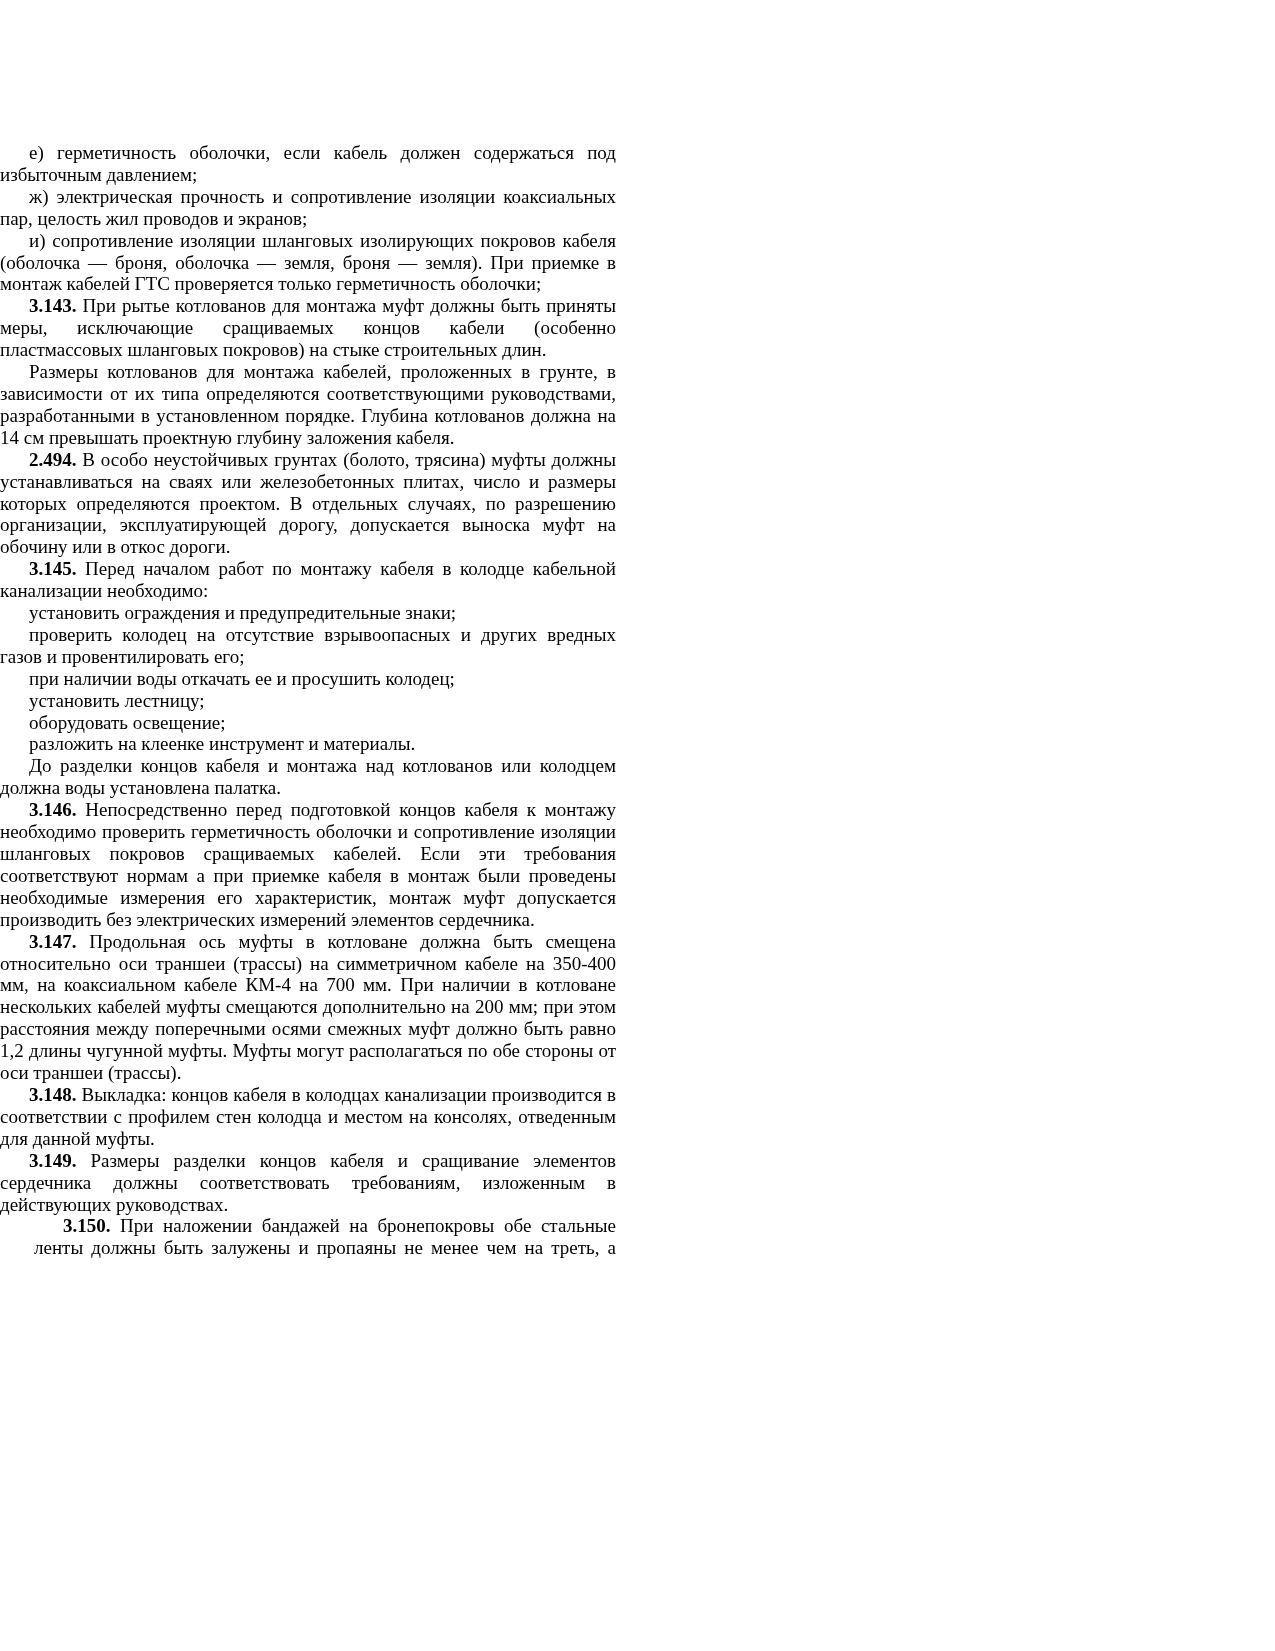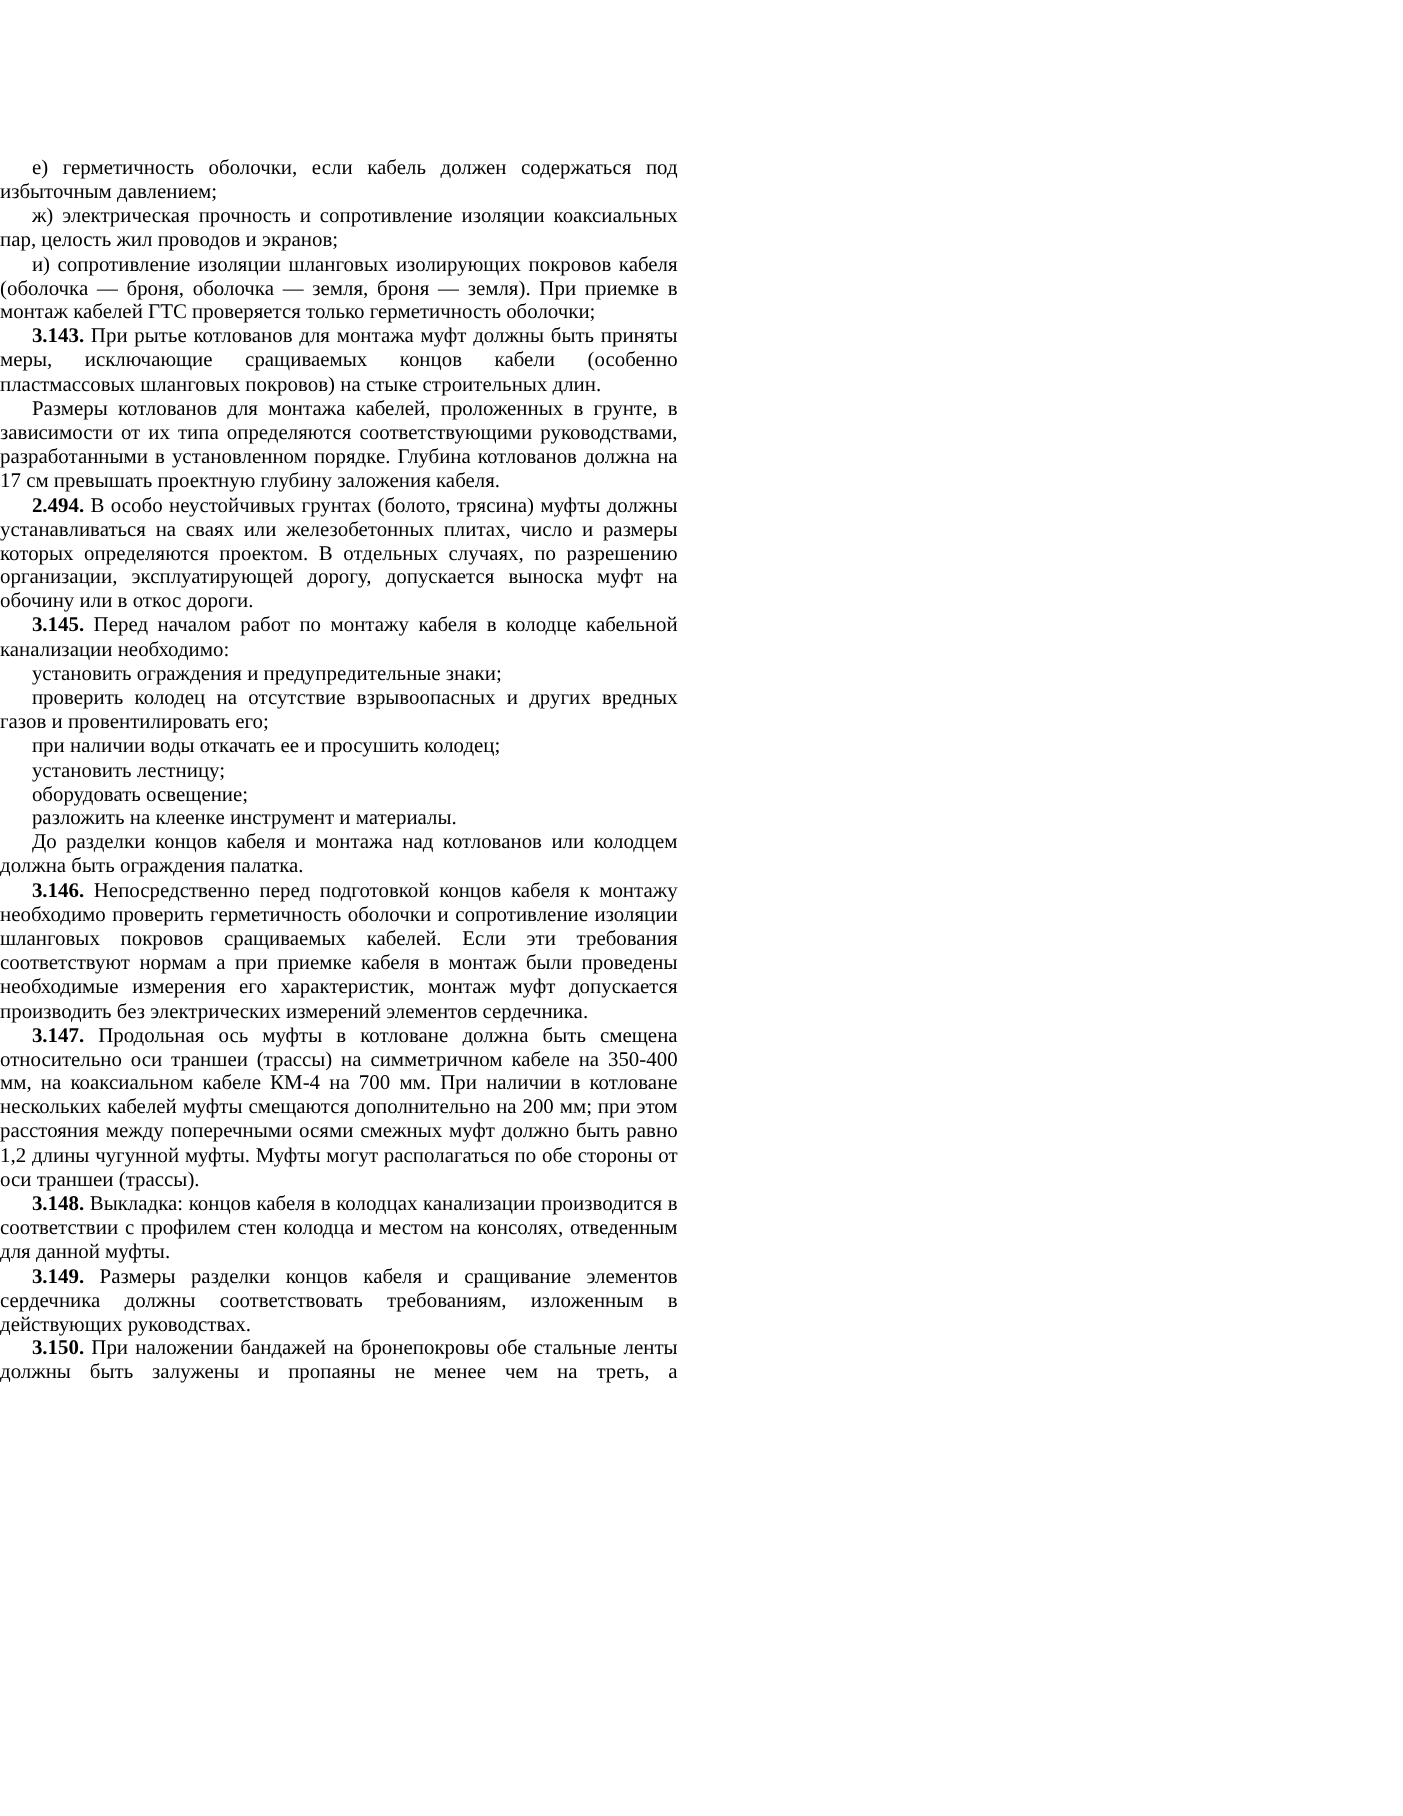--- a/index.html
+++ b/index.html
@@ -34,28 +34,28 @@
     }
   </style>
 </head>
 <body>
 
 <div class="page">
   <p class="p"><span class="num"></span><span>е) герметичность оболочки, если кабель должен содержаться под избыточным давлением;</span></p>
   <p class="p"><span class="num"></span><span>ж) электрическая прочность и сопротивление изоляции коаксиальных пар, целость жил проводов и экранов;</span></p>
   <p class="p"><span class="num"></span><span>и) сопротивление изоляции шланговых изолирующих покровов кабеля (оболочка — броня, оболочка — земля, броня — земля). При приемке в монтаж кабелей ГТС проверяется только герметичность оболочки;</span></p>
   <p class="p"><span class="num">3.143.</span><span> При рытье котлованов для монтажа муфт должны быть приняты меры, исключающие сращиваемых концов кабели (особенно пластмассовых шланговых покровов) на стыке строительных длин.</span></p>
-  <p class="p"><span class="num"></span><span>Размеры котлованов для монтажа кабелей, проложенных в грунте, в зависимости от их типа определяются соответствующими руководствами, разработанными в установленном порядке. Глубина котлованов должна на 17 см превышать проектную глубину заложения кабеля.</span></p>
+  <p class="p"><span class="num"></span><span>Размеры котлованов для монтажа кабелей, проложенных в грунте, в зависимости от их типа определяются соответствующими руководствами, разработанными в установленном порядке. Глубина котлованов должна на 14 см превышать проектную глубину заложения кабеля.</span></p>
   <p class="p"><span class="num">2.494.</span><span> В особо неустойчивых грунтах (болото, трясина) муфты должны устанавливаться на сваях или железобетонных плитах, число и размеры которых определяются проектом. В отдельных случаях, по разрешению организации, эксплуатирующей дорогу, допускается выноска муфт на обочину или в откос дороги.</span></p>
   <p class="p"><span class="num">3.145.</span><span> Перед началом работ по монтажу кабеля в колодце кабельной канализации необходимо:</span></p>
   <p class="p"><span class="num"></span><span>установить ограждения и предупредительные знаки;</span></p>
   <p class="p"><span class="num"></span><span>проверить колодец на отсутствие взрывоопасных и других вредных газов и провентилировать его;</span></p>
   <p class="p"><span class="num"></span><span>при наличии воды откачать ее и просушить колодец;</span></p>
   <p class="p"><span class="num"></span><span>установить лестницу;</span></p>
   <p class="p"><span class="num"></span><span>оборудовать освещение;</span></p>
   <p class="p"><span class="num"></span><span>разложить на клеенке инструмент и материалы.</span></p>
-  <p class="p"><span class="num"></span><span>До разделки концов кабеля и монтажа над котлованов или колодцем должна быть ограждения палатка.</span></p>
+  <p class="p"><span class="num"></span><span>До разделки концов кабеля и монтажа над котлованов или колодцем должна воды установлена палатка.</span></p>
   <p class="p"><span class="num">3.146.</span><span> Непосредственно перед подготовкой концов кабеля к монтажу необходимо проверить герметичность оболочки и сопротивление изоляции шланговых покровов сращиваемых кабелей. Если эти требования соответствуют нормам а при приемке кабеля в монтаж были проведены необходимые измерения его характеристик, монтаж муфт допускается производить без электрических измерений элементов сердечника.</span></p>
   <p class="p"><span class="num">3.147.</span><span> Продольная ось муфты в котловане должна быть смещена относительно оси траншеи (трассы) на симметричном кабеле на 350-400 мм, на коаксиальном кабеле КМ-4 на 700 мм. При наличии в котловане нескольких кабелей муфты смещаются дополнительно на 200 мм; при этом расстояния между поперечными осями смежных муфт должно быть равно 1,2 длины чугунной муфты. Муфты могут располагаться по обе стороны от оси траншеи (трассы).</span></p>
   <p class="p"><span class="num">3.148.</span><span> Выкладка: концов кабеля в колодцах канализации производится в соответствии с профилем стен колодца и местом на консолях, отведенным для данной муфты.</span></p>
   <p class="p"><span class="num">3.149.</span><span> Размеры разделки концов кабеля и сращивание элементов сердечника должны соответствовать требованиям, изложенным в действующих руководствах.</span></p>
-  <p class="p" style="text-align-last: justify;"><span class="num">3.150.</span><span> При наложении бандажей на бронепокровы обе стальные ленты должны быть залужены и пропаяны не менее чем на треть, а</span></p>
+  <p class="p" style="text-align-last: justify; margin-left: 34px;"><span class="num">3.150.</span><span> При наложении бандажей на бронепокровы обе стальные ленты должны быть залужены и пропаяны не менее чем на треть, а</span></p>
 </div>
 
 </body></html>

